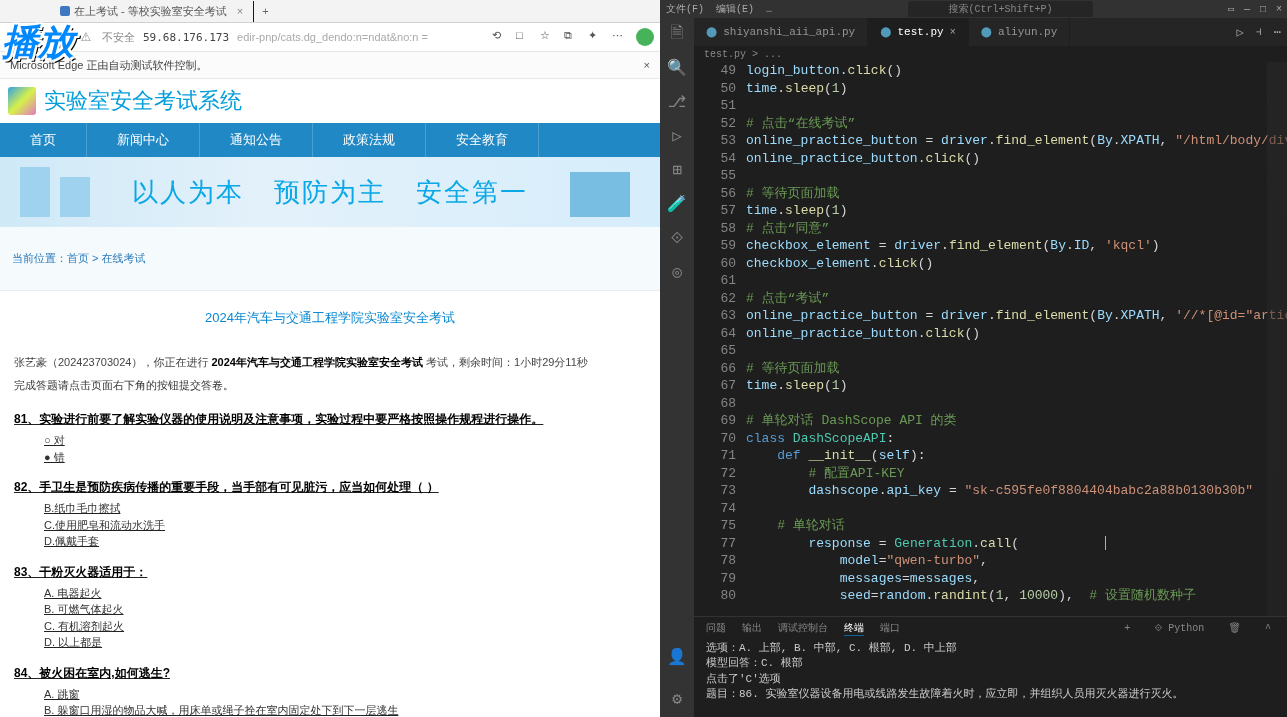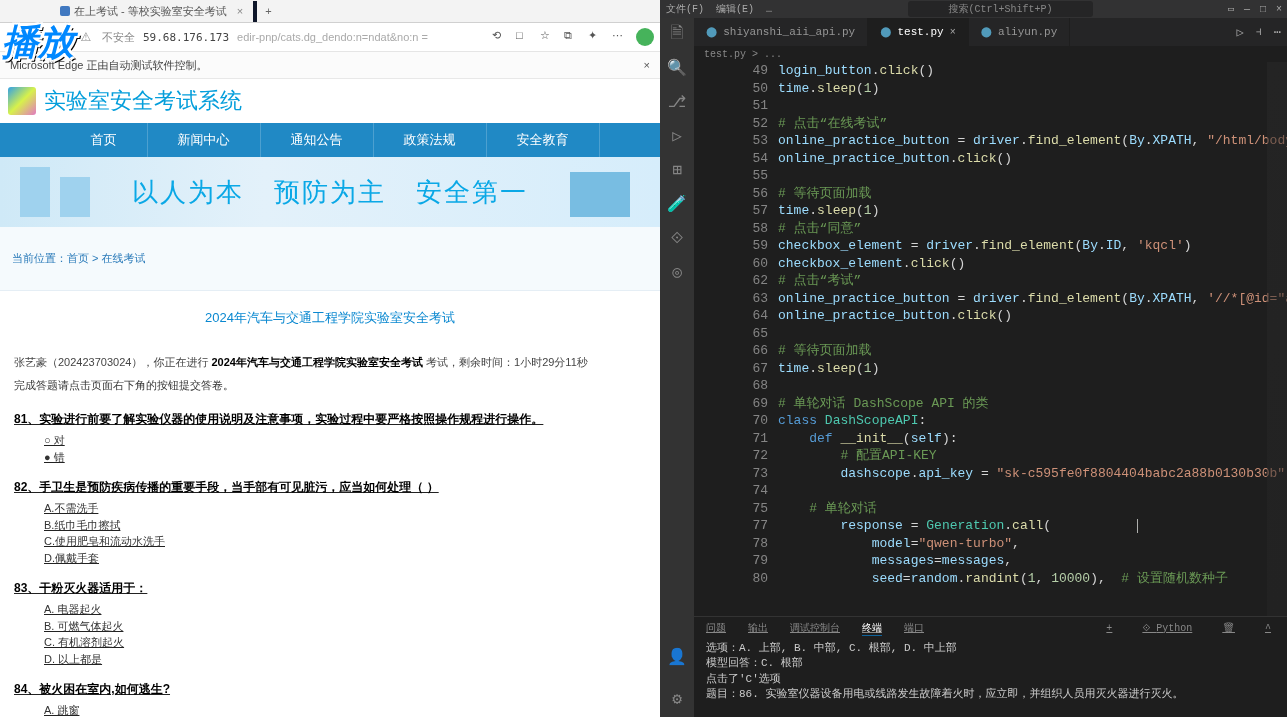--- a/index.html
+++ b/index.html
@@ -1,38 +1,38 @@
 <!DOCTYPE html>
 <html><head>
 <meta charset="utf-8">
 <style>
   html, body { margin: 0; padding: 0; width: 1287px; height: 717px; overflow: hidden; font-family: "Microsoft YaHei", Arial, sans-serif; background: #fff; }
   .app { display: flex; width: 1287px; height: 717px; }
   
   .browser { width: 660px; height: 717px; position: relative; background: #fff; display: flex; flex-direction: column; }
   .watermark { position: absolute; top: 18px; left: 2px; font-size: 36px; font-weight: 900; color: #0088ff; text-shadow: -2px -2px 0 #fff, 2px -2px 0 #fff, -2px 2px 0 #fff, 2px 2px 0 #fff, 3px 3px 0 #000; z-index: 100; font-style: italic;}
   .tabbar { height: 22px; background: #f3f3f3; border-bottom: 1px solid #d0d0d0; display: flex; align-items: center; font-size: 11px; color: #555; }
-  .tab { padding: 3px 10px; display: flex; align-items: center; gap: 4px; border-right: 4px solid #0f172a; }
+  .tab { padding: 3px 10px; display: flex; align-items: center; gap: 4px; border-right: 1px solid #0f172a; }
   .tab .ico { width: 10px; height: 10px; background: #4078c0; border-radius: 2px; }
   .tab .x { margin-left: 6px; color: #888; }
   .newtab { padding: 2px 8px; color: #666; }
   .addrbar { height: 28px; display: flex; align-items: center; padding: 0 6px; gap: 8px; font-size: 11px; color: #666; border-bottom: 1px solid #e5e5e5; }
   .addrbar .icon { width: 16px; height: 16px; display: inline-flex; align-items: center; justify-content: center; color: #555; font-size: 12px; }
   .addrbar .badge { color: #888; }
   .addrbar .ip { color: #444; font-family: Consolas, monospace; }
   .addrbar .path { color: #aaa; }
   .addrbar .spacer { flex: 1; }
   .addrbar .rico { width: 16px; height: 16px; color: #555; }
   .addrbar .rico.green { width: 18px; height: 18px; border-radius: 50%; background: #46b35b; }
   .autobar { height: 26px; display: flex; align-items: center; padding: 0 10px; font-size: 11px; color: #444; background: #fbfbfb; border-bottom: 1px solid #e8e8e8; justify-content: space-between; }
   .autobar .x { color: #555; }
   .header { height: 36px; display: flex; align-items: center; padding: 4px 8px; }
   .logo { width: 28px; height: 28px; background: linear-gradient(135deg, #32a1e6, #d7f14b 50%, #e279c2); border-radius: 3px; margin-right: 8px; }
   .sysname { font-size: 22px; color: #049edb; font-weight: 500; }
-  .navbar { height: 34px; background: #2089c5; display: flex; justify-content: center; }
+  .navbar { height: 34px; background: #2089c5; display: flex; }
   .navitem { flex: 0 0 auto; padding: 0 30px; line-height: 34px; font-size: 13px; color: #fff; border-right: 1px solid rgba(255,255,255,0.2); }
   .navitem.active { background: #0a6aa1; }
   .hero { height: 70px; position: relative; background: linear-gradient(90deg,#cfe9f7 0%,#e3f1fa 40%,#d6edfb 100%); display:flex; align-items:center; justify-content:center; gap:30px; overflow:hidden;}
   .hero .blk { position:absolute; background:#9fd2ee; }
   .hero span.slogan { font-size: 26px; color: #0aa8e6; font-weight: 400; z-index:1; letter-spacing:2px;}
   .crumb { font-size: 11px; color: #2a7ab9; padding: 24px 12px; background:#f5fafd; border-bottom:1px solid #e5eef5; }
   .content { flex: 1; overflow-y: auto; padding: 8px 14px; font-size: 12px; color: #222; }
   .examtitle { text-align: center; font-size: 13px; color: #0a88d0; margin: 10px 0 28px; }
   .examinfo { font-size: 11px; color: #444; margin-bottom: 8px; }
   .examinfo .bold { font-weight: 700; color: #000; }
@@ -54,29 +54,29 @@
   .editor-area { flex:1; display:flex; flex-direction:column; min-width:0; }
   .tabs { height: 28px; background:#252526; display:flex; align-items:stretch; }
   .etab { padding: 0 12px; display:flex; align-items:center; gap:6px; font-size:11px; color:#969696; border-right:1px solid #1e1e1e; position:relative;}
   .etab.active { background:#1e1e1e; color:#fff; }
   .etab .fico { color:#519aba; font-size:10px; }
   .etab .close { font-size:10px; color:#aaa; }
   .tabs .spacer{flex:1}
   .tabs .rctrl { padding:0 6px; display:flex; align-items:center; color:#aaa; }
   .breadcrumb { height:16px; font-size:10px; color:#888; padding:0 10px; display:flex; align-items:center; background:#1e1e1e; }
   .code { flex:1; overflow:hidden; position:relative; background:#1e1e1e; }
-  .codelines { position:absolute; inset:0;margin-left:32px; }
+  .codelines { position:absolute; inset:0; }
   .line { display:flex; white-space:pre; font-size:13px; line-height:17.5px; }
   .gutter { width:42px; text-align:right; color:#858585; padding-right:10px; flex-shrink:0; }
   .txt { flex:1; }
   .minimap { position:absolute; top:0; right:0; width:20px; height:100%; background:linear-gradient(#2a2a2a,#262626); opacity:0.5;}
   .c-kw{color:#569cd6;} .c-fn{color:#dcdcaa;} .c-var{color:#9cdcfe;} .c-str{color:#ce9178;} .c-num{color:#b5cea8;} .c-cm{color:#6a9955;} .c-cls{color:#4ec9b0;} .c-op{color:#d4d4d4;} .c-self{color:#9cdcfe;}
   .cursor { display:inline-block; width:1px; height:14px; background:#aeafad; vertical-align:middle; }
   .panel { height:100px; background:#1e1e1e; border-top:1px solid #333; display:flex; flex-direction:column; }
-  .panel-tabs { height:22px; display:flex; gap:22px; padding:0 12px; font-size:10px; color:#888; align-items:center;text-decoration:underline; }
+  .panel-tabs { height:22px; display:flex; gap:16px; padding:0 12px; font-size:10px; color:#888; align-items:center; }
   .panel-tabs .ptab.active{ color:#fff; border-bottom:1px solid #0e639c; }
   .panel-tabs .spacer{flex:1}
   .panel-tabs .pico{padding:0 4px;}
   .terminal { flex:1; padding:2px 12px; font-size:11px; color:#ccc; overflow:hidden; line-height:1.4;}
 </style>
 </head>
 <body>
 
 <div class="app">
 
@@ -146,21 +146,20 @@
       </div>
       <div class="examhint">完成答题请点击页面右下角的按钮提交答卷。</div>
       <div id="qlist">
           <div class="q">
             <div class="qtitle">81、实验进行前要了解实验仪器的使用说明及注意事项，实验过程中要严格按照操作规程进行操作。</div>
             <div class="qopt">○ 对</div>
             <div class="qopt">● 错</div>
           </div>
           <div class="q">
             <div class="qtitle">82、手卫生是预防疾病传播的重要手段，当手部有可见脏污，应当如何处理（ ）</div>
-            <div class="qopt">A.不需洗手</div>
             <div class="qopt">B.纸巾毛巾擦拭</div>
             <div class="qopt">C.使用肥皂和流动水洗手</div>
             <div class="qopt">D.佩戴手套</div>
           </div>
           <div class="q">
             <div class="qtitle">83、干粉灭火器适用于：</div>
             <div class="qopt">A. 电器起火</div>
             <div class="qopt">B. 可燃气体起火</div>
             <div class="qopt">C. 有机溶剂起火</div>
             <div class="qopt">D. 以上都是</div>
@@ -231,20 +230,21 @@
               <div class="line"><div class="gutter">51</div><div class="txt"></div></div>
               <div class="line"><div class="gutter">52</div><div class="txt"><span class="c-cm"># 点击“在线考试”</span></div></div>
               <div class="line"><div class="gutter">53</div><div class="txt"><span class="c-var">online_practice_button</span> <span class="c-op">=</span> <span class="c-var">driver</span><span class="c-op">.</span><span class="c-fn">find_element</span><span class="c-op">(</span><span class="c-var">By</span><span class="c-op">.</span><span class="c-var">XPATH</span><span class="c-op">, </span><span class="c-str">"/html/body/div[2]/</span></div></div>
               <div class="line"><div class="gutter">54</div><div class="txt"><span class="c-var">online_practice_button</span><span class="c-op">.</span><span class="c-fn">click</span><span class="c-op">()</span></div></div>
               <div class="line"><div class="gutter">55</div><div class="txt"></div></div>
               <div class="line"><div class="gutter">56</div><div class="txt"><span class="c-cm"># 等待页面加载</span></div></div>
               <div class="line"><div class="gutter">57</div><div class="txt"><span class="c-var">time</span><span class="c-op">.</span><span class="c-fn">sleep</span><span class="c-op">(</span><span class="c-num">1</span><span class="c-op">)</span></div></div>
               <div class="line"><div class="gutter">58</div><div class="txt"><span class="c-cm"># 点击“同意”</span></div></div>
               <div class="line"><div class="gutter">59</div><div class="txt"><span class="c-var">checkbox_element</span> <span class="c-op">=</span> <span class="c-var">driver</span><span class="c-op">.</span><span class="c-fn">find_element</span><span class="c-op">(</span><span class="c-var">By</span><span class="c-op">.</span><span class="c-var">ID</span><span class="c-op">, </span><span class="c-str">'kqcl'</span><span class="c-op">)</span></div></div>
               <div class="line"><div class="gutter">60</div><div class="txt"><span class="c-var">checkbox_element</span><span class="c-op">.</span><span class="c-fn">click</span><span class="c-op">()</span></div></div>
+              <div class="line"><div class="gutter">61</div><div class="txt"></div></div>
               <div class="line"><div class="gutter">62</div><div class="txt"><span class="c-cm"># 点击“考试”</span></div></div>
               <div class="line"><div class="gutter">63</div><div class="txt"><span class="c-var">online_practice_button</span> <span class="c-op">=</span> <span class="c-var">driver</span><span class="c-op">.</span><span class="c-fn">find_element</span><span class="c-op">(</span><span class="c-var">By</span><span class="c-op">.</span><span class="c-var">XPATH</span><span class="c-op">, </span><span class="c-str">'//*[@id="article"</span></div></div>
               <div class="line"><div class="gutter">64</div><div class="txt"><span class="c-var">online_practice_button</span><span class="c-op">.</span><span class="c-fn">click</span><span class="c-op">()</span></div></div>
               <div class="line"><div class="gutter">65</div><div class="txt"></div></div>
               <div class="line"><div class="gutter">66</div><div class="txt"><span class="c-cm"># 等待页面加载</span></div></div>
               <div class="line"><div class="gutter">67</div><div class="txt"><span class="c-var">time</span><span class="c-op">.</span><span class="c-fn">sleep</span><span class="c-op">(</span><span class="c-num">1</span><span class="c-op">)</span></div></div>
               <div class="line"><div class="gutter">68</div><div class="txt"></div></div>
               <div class="line"><div class="gutter">69</div><div class="txt"><span class="c-cm"># 单轮对话 DashScope API 的类</span></div></div>
               <div class="line"><div class="gutter">70</div><div class="txt"><span class="c-kw">class</span> <span class="c-cls">DashScopeAPI</span><span class="c-op">:</span></div></div>
               <div class="line"><div class="gutter">71</div><div class="txt">    <span class="c-kw">def</span> <span class="c-fn">__init__</span><span class="c-op">(</span><span class="c-self">self</span><span class="c-op">):</span></div></div>

